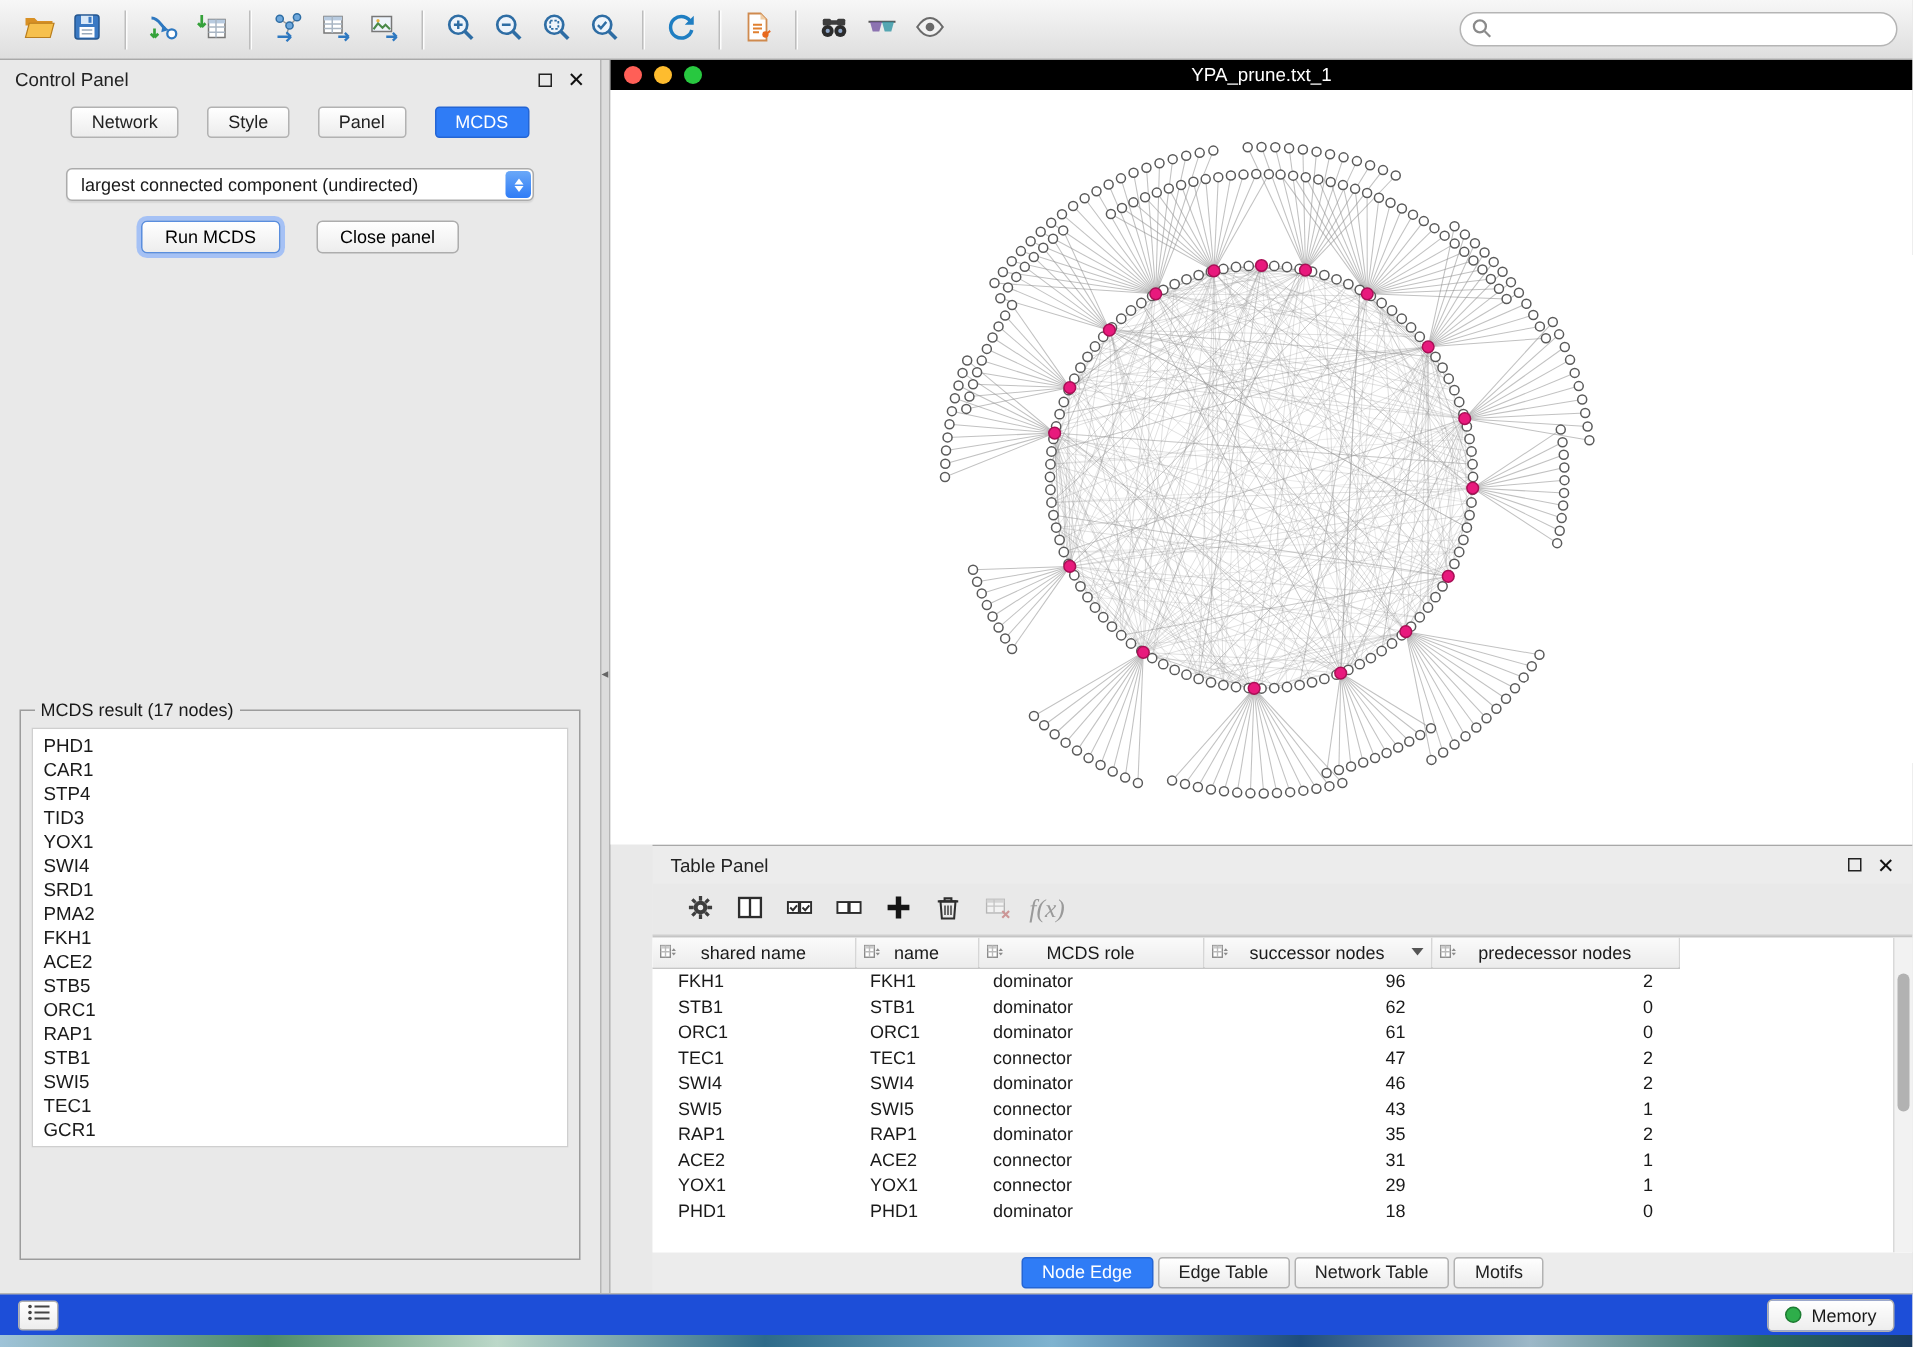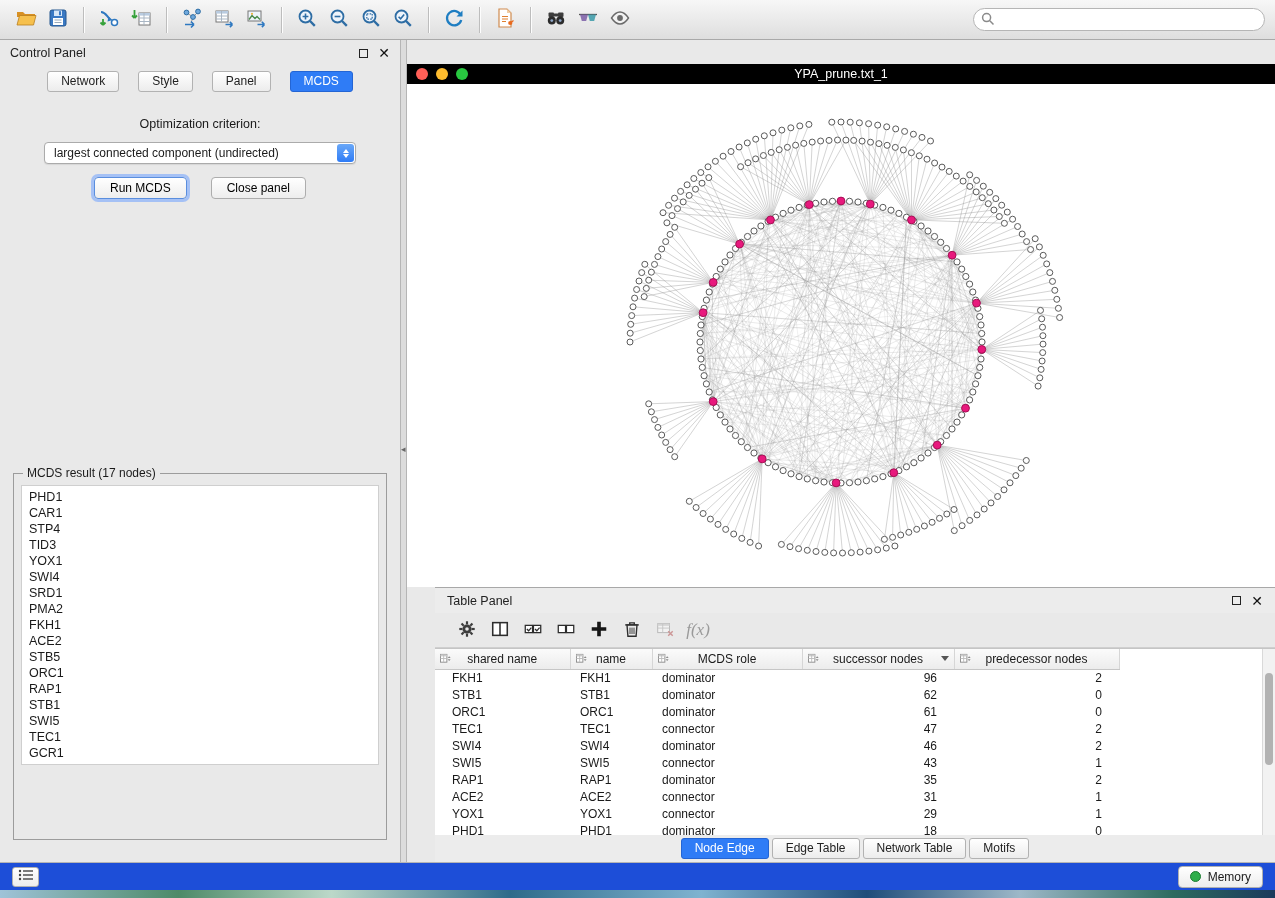--- a/index.html
+++ b/index.html
@@ -42,21 +42,21 @@
   .result-fieldset legend { font-size:12px; padding:0 4px; margin-left:2px; }
   .result-list { flex:1; background:#fff; border:1px solid #cfcfcf; overflow:hidden; padding:3px 0; }
   .result-list li { list-style:none; font-size:12.5px; line-height:16px; padding:0 7px; cursor:default; }
 
   
   .vsplit { width:7px; flex:0 0 7px; background:#dcdcdc; border-left:1px solid #b5b5b5; border-right:1px solid #b5b5b5; position:relative; }
   .vsplit .grip { position:absolute; top:405px; left:0px; font-size:9px; color:#666; line-height:9px; }
 
   
   .right-col { flex:1 1 auto; display:flex; flex-direction:column; min-width:0; }
-  .net-window { height:523px; flex:0 0 523px; display:flex; flex-direction:column;margin-top:24px; }
+  .net-window { height:523px; flex:0 0 523px; display:flex; flex-direction:column; }
   .net-titlebar { height:20px; background:#000; color:#fff; display:flex; align-items:center; position:relative; }
   .lights { position:absolute; left:9px; top:4px; display:flex; gap:8px; }
   .light { width:12px; height:12px; border-radius:50%; }
   .light.red { background:#ff5f57; } .light.yellow { background:#febc2e; } .light.green { background:#28c840; }
   .net-title { margin:0 auto; font-size:12.5px; }
   .net-canvas { flex:1; background:#fff; position:relative; overflow:hidden; }
   .net-canvas svg { display:block; }
 
   
   .table-panel { flex:1 1 auto; background:#ececec; border-top:1px solid #a8a8a8; display:flex; flex-direction:column; min-height:0;margin-left:28px; }
@@ -244,21 +244,20 @@
           <span class="float-ico"></span>
           <span class="close-ico">✕</span>
         </span>
       </div>
       <div class="tabbar">
           <div class="tab">Network</div>
           <div class="tab">Style</div>
           <div class="tab">Panel</div>
           <div class="tab active">MCDS</div>
         </div>
-      <div class="crit-label">Optimization criterion:</div>
       <div class="selectbox">
         <span>largest connected component (undirected)</span>
         <span class="stepper">
             <span class="up"></span>
             <span class="dn"></span>
           </span>
       </div>
       <div class="btn-row">
         <button class="btn focused">Run MCDS</button>
         <button class="btn">Close panel</button>

